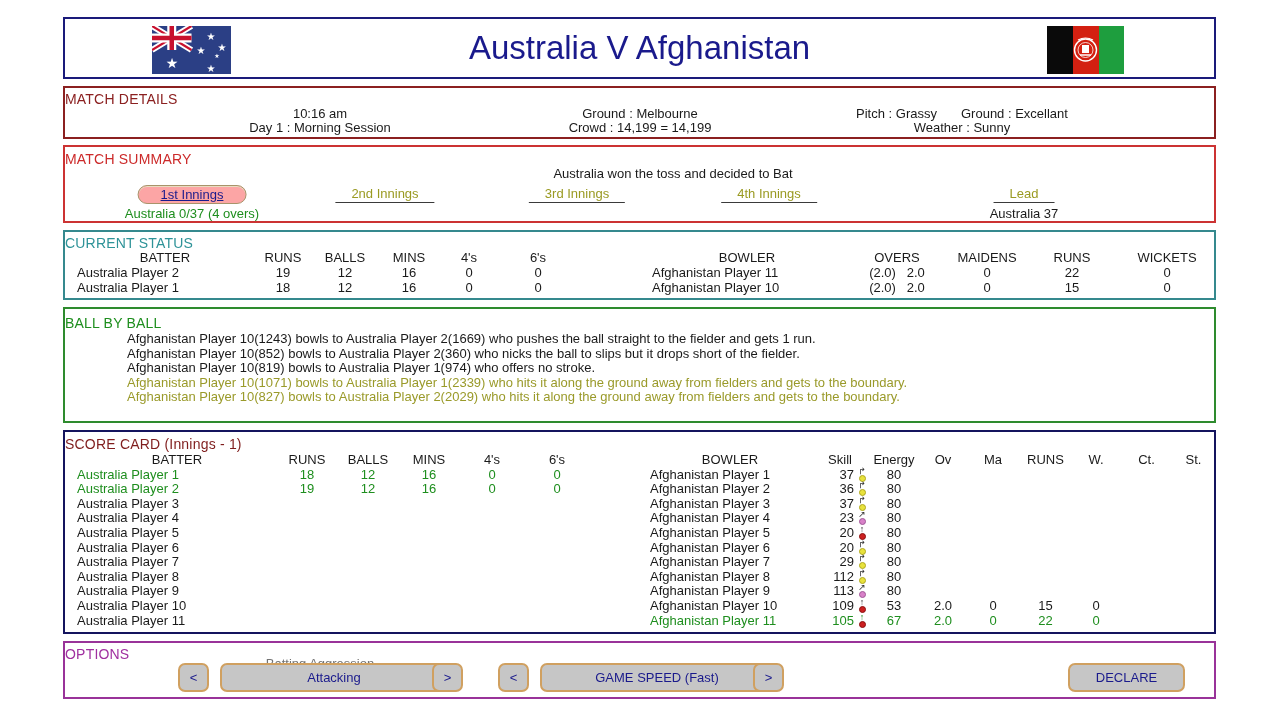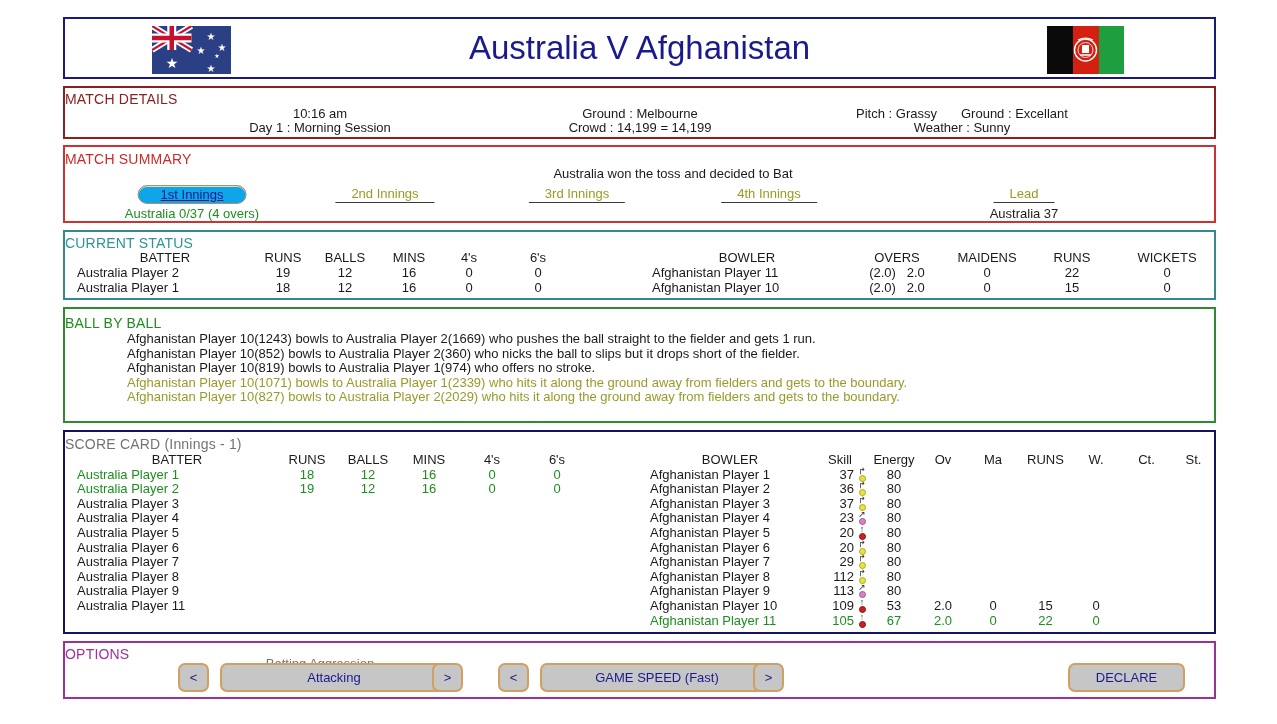--- a/index.html
+++ b/index.html
@@ -28,21 +28,21 @@
   .det2 { top:32px; }
   .gap { display:inline-block; width:24px; }
 
   
   #summary-box { top:145px; height:78px; border-color:#cc3333; }
   #summary-box .sec-title { top:4px; color:#cc2a2a; }
   .toss { top:19px; }
   .tabrow { position:absolute; left:0; right:0; top:38px; height:22px; }
   .tab { position:absolute; transform:translateX(-50%); top:0; cursor:pointer;
     color:#9a9a22; border-bottom:1px solid #3a3a3a; padding:1px 16px; white-space:nowrap; }
-  .tab.active { color:#1a1a8c; text-decoration:underline; background:#0ea5e9;
+  .tab.active { color:#1a1a8c; text-decoration:underline; background:#fca5a5;
     border:1px solid #a8936a; border-radius:10px; padding:1px 22px;
     box-shadow:inset 0 1px 0 #e8ddc0; }
   .score-line { top:59px; color:#1e8e1e; }
   .lead-line { top:59px; color:#1a1a1a; }
 
   
   #status-box { top:230px; height:70px; border-color:#35898e; }
   #status-box .sec-title { top:3px; color:#2e9398; }
   .cs-left { position:absolute; left:12px; top:19px; }
   .cs-right { position:absolute; left:587px; top:19px; }
@@ -53,21 +53,21 @@
 
   
   #bbb-box { top:307px; height:116px; border-color:#2e8b2e; }
   #bbb-box .sec-title { top:6px; color:#1e8e1e; }
   .bbb-lines { position:absolute; left:62px; right:8px; top:23px; }
   .bbb-line { line-height:14.6px; white-space:nowrap; color:#1a1a1a; }
   .bbb-line.highlight { color:#9a9a2a; }
 
   
   #scorecard-box { top:430px; height:204px; border-color:#14145e; }
-  #scorecard-box .sec-title { top:4px; color:#737373; }
+  #scorecard-box .sec-title { top:4px; color:#7f1d1d; }
   .sc-left { position:absolute; left:12px; top:21px; }
   .sc-right { position:absolute; left:585px; top:21px; }
   .sc-grid-l { display:grid; grid-template-columns:200px 60px 62px 60px 66px 64px; line-height:14.6px; }
   .sc-grid-r { display:grid; grid-template-columns:160px 44px 16px 48px 50px 50px 55px 46px 55px 39px; line-height:14.6px; }
   .sc-grid-l span, .sc-grid-r span { text-align:center; }
   .sc-grid-l .l, .sc-grid-r .l { text-align:left; white-space:nowrap; }
   .sc-grid-r .r { text-align:right; }
   .span2 { grid-column:2 / 4; }
   .row.current span { color:#1e8e1e; }
 
@@ -313,20 +313,28 @@
 
         <div class="sc-grid-l row">
           <span class="l">Australia Player 9</span>
           <span></span>
           <span></span>
           <span></span>
           <span></span>
           <span></span>
         </div>
 
+        <div class="sc-grid-l row">
+          <span class="l">Australia Player 10</span>
+          <span></span>
+          <span></span>
+          <span></span>
+          <span></span>
+          <span></span>
+        </div>
 
         <div class="sc-grid-l row">
           <span class="l">Australia Player 11</span>
           <span></span>
           <span></span>
           <span></span>
           <span></span>
           <span></span>
         </div>
       </div>

